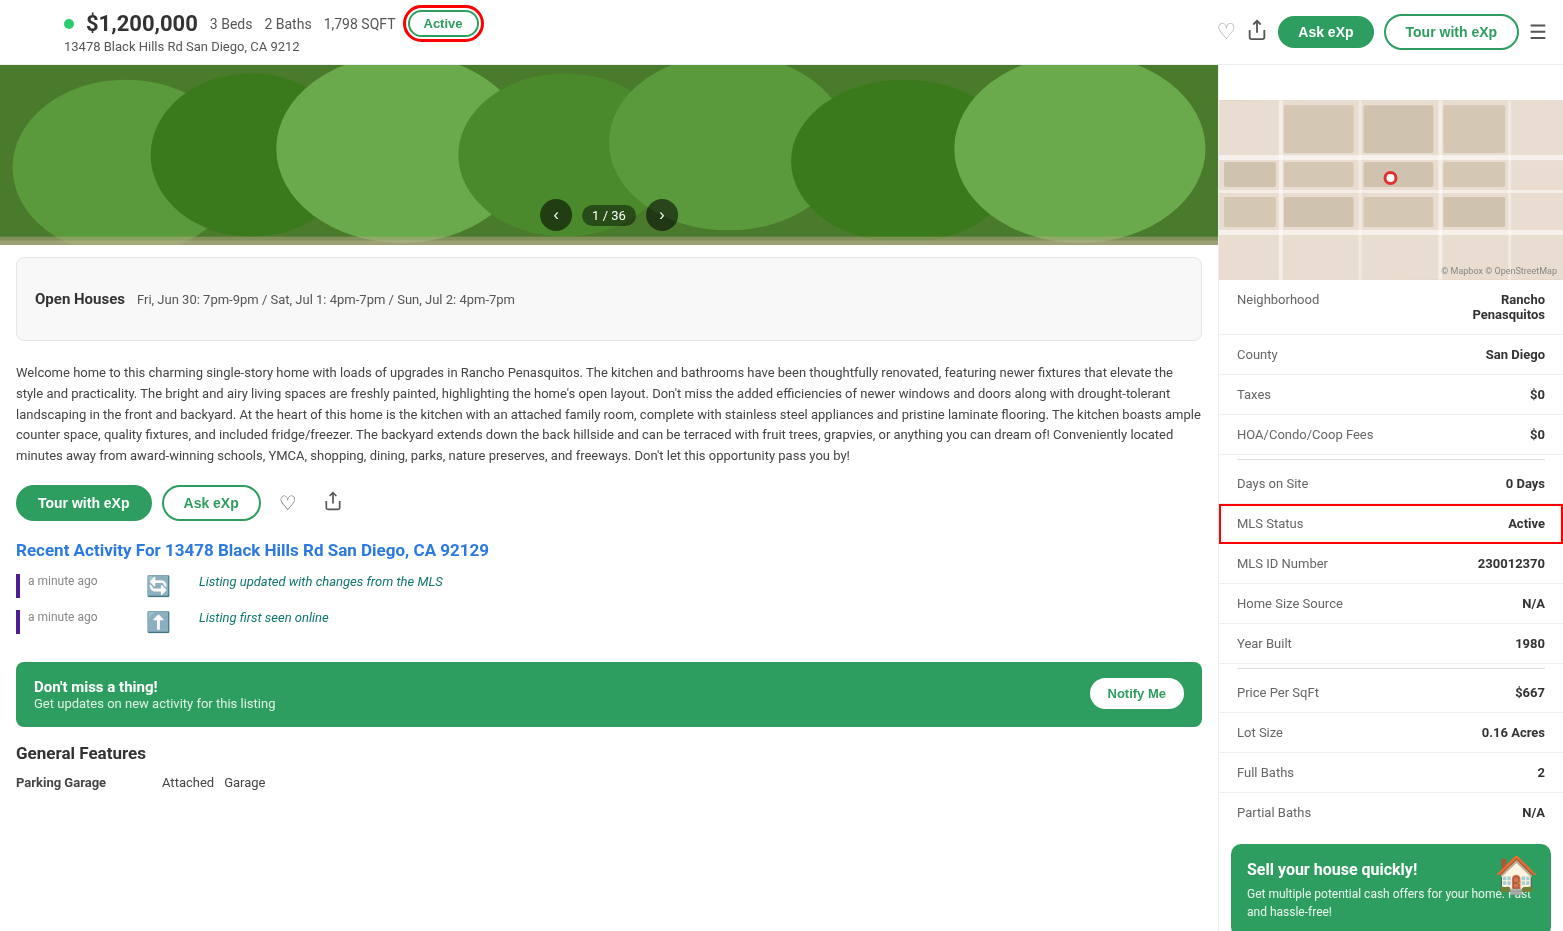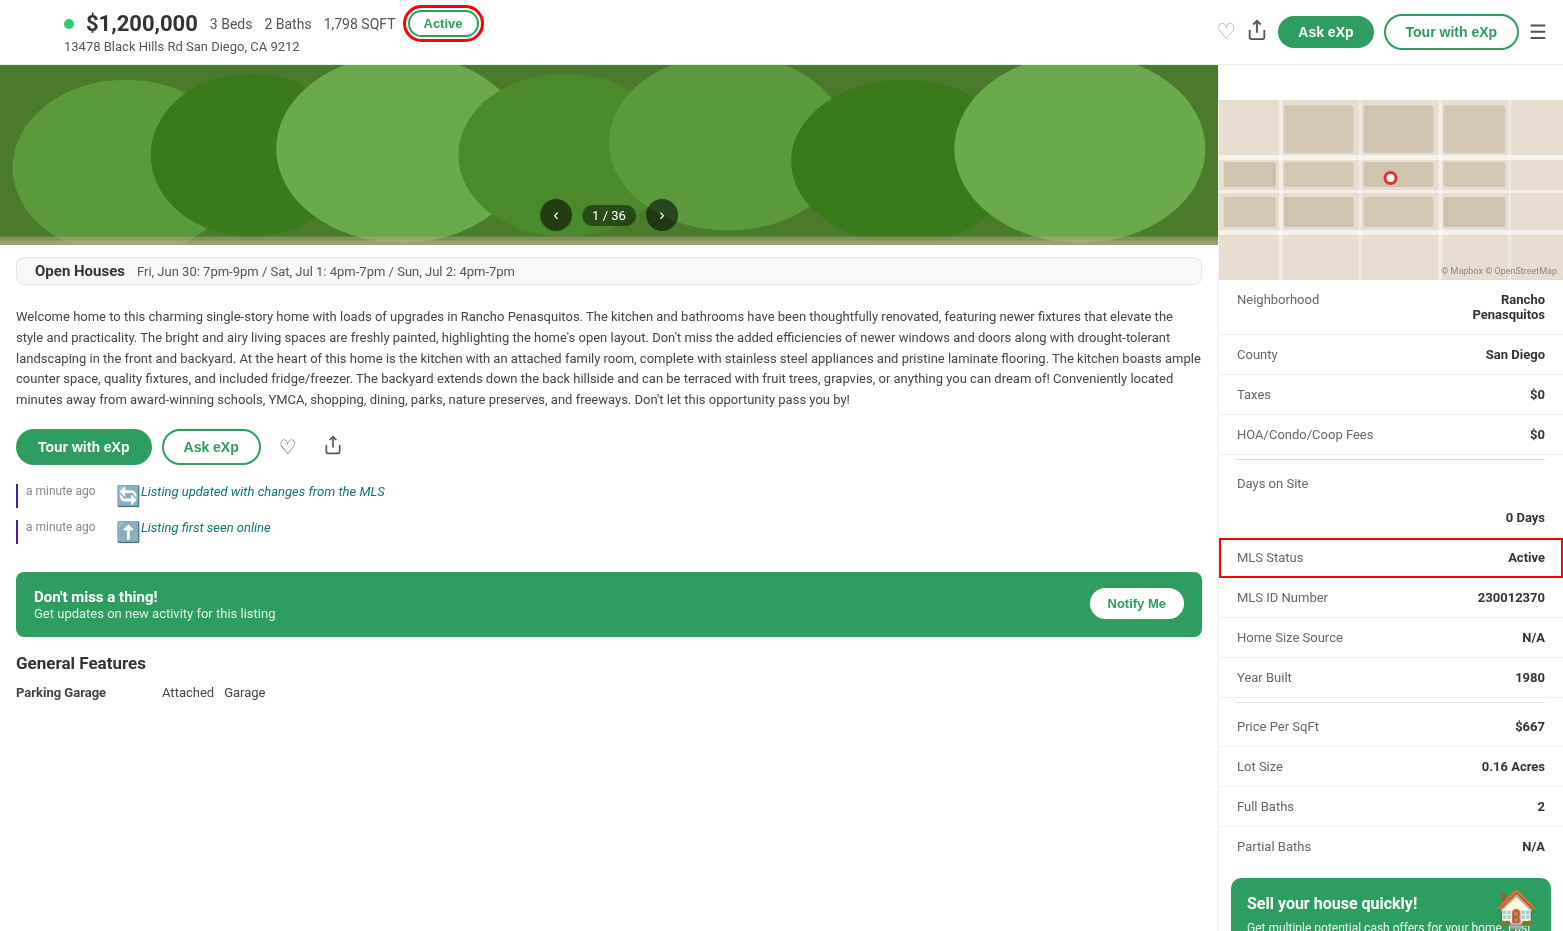--- a/index.html
+++ b/index.html
@@ -30,35 +30,35 @@
     .main-layout { display: flex; gap: 0; }
 
     .left-panel { flex: 1; min-width: 0; }
 
     .property-image { width: 100%; height: 180px; background: #5a8a3c; position: relative; overflow: hidden; }
     .image-placeholder { width: 100%; height: 100%; background: linear-gradient(135deg, #4a7a2c 0%, #6aaa4c 40%, #3a6a1c 70%, #5a8a3c 100%); }
     .image-nav { position: absolute; bottom: 14px; left: 50%; transform: translateX(-50%); display: flex; align-items: center; gap: 10px; }
     .nav-arrow { background: rgba(0,0,0,0.55); color: #fff; border: none; border-radius: 50%; width: 32px; height: 32px; font-size: 16px; cursor: pointer; display: flex; align-items: center; justify-content: center; }
     .image-count { color: #fff; background: rgba(0,0,0,0.45); padding: 3px 10px; border-radius: 12px; font-size: 13px; }
 
-    .open-houses-bar { background: #f8f8f8; border: 1px solid #e5e5e5; border-radius: 8px; margin: 12px 16px; padding: 4px 18px; display: flex; align-items: center; gap: 12px; }
+    .open-houses-bar { background: #f8f8f8; border: 1px solid #e5e5e5; border-radius: 8px; margin: 12px 16px; padding: 32px 18px; display: flex; align-items: center; gap: 12px; }
     .oh-label { font-weight: 700; font-size: 15px; }
     .oh-dates { color: #555; font-size: 13px; }
 
     .description { padding: 10px 16px 16px; color: #444; line-height: 1.6; font-size: 13px; }
 
     .action-buttons { display: flex; align-items: center; gap: 10px; padding: 0 16px 16px; }
     .tour-btn-green { background: #2d9e5f; color: #fff; border: none; border-radius: 24px; padding: 10px 22px; font-size: 14px; font-weight: 600; cursor: pointer; }
     .ask-exp-outline { background: #fff; color: #2d9e5f; border: 2px solid #2d9e5f; border-radius: 24px; padding: 8px 20px; font-size: 14px; font-weight: 600; cursor: pointer; }
     .icon-btn { background: none; border: none; cursor: pointer; font-size: 20px; color: #555; padding: 8px; }
 
     .recent-activity { padding: 0 16px 16px; }
     .activity-title { font-size: 17px; font-weight: 700; margin-bottom: 14px; }
     .activity-title span { color: #2a7ae2; }
-    .activity-item { display: flex; align-items: flex-start; gap: 0; margin-bottom: 12px; padding-left: 8px; border-left: 2px solid #4c1d95; }
+    .activity-item { display: flex; align-items: flex-start; gap: 28px; margin-bottom: 12px; padding-left: 8px; border-left: 4px solid #4c1d95; }
     .activity-time { color: #888; font-size: 12px; min-width: 90px; }
     .activity-icon { font-size: 20px; }
     .activity-text { color: #0f766e; font-size: 13px; font-style: italic; }
 
     .notify-bar { background: #2d9e5f; border-radius: 8px; margin: 0 16px 16px; padding: 16px 18px; display: flex; align-items: flex-start; justify-content: space-between; }
     .notify-text-main { color: #fff; font-weight: 700; font-size: 15px; }
     .notify-text-sub { color: rgba(255,255,255,0.85); font-size: 13px; }
     .notify-btn { background: #fff; color: #2d9e5f; border: none; border-radius: 24px; padding: 8px 18px; font-size: 13px; font-weight: 600; cursor: pointer; white-space: nowrap; }
 
     .general-features { padding: 0 16px 16px; }
@@ -163,20 +163,24 @@
       <button class="icon-btn">
         <svg width="20" height="20" viewBox="0 0 24 24" fill="none" stroke="currentColor" stroke-width="2">
           <path d="M4 12v8a2 2 0 002 2h12a2 2 0 002-2v-8"></path>
           <polyline points="16 6 12 2 8 6"></polyline>
           <line x1="12" y1="2" x2="12" y2="15"></line>
         </svg>
       </button>
     </div>
 
     <div class="recent-activity">
+      <div class="activity-title">
+        <span>Recent Activity For 13478 Black Hills Rd</span>
+        <span style="color:#2a7ae2;"> San Diego, CA 92129</span>
+      </div>
       <div class="activity-item">
         <span class="activity-time">a minute ago</span>
         <span class="activity-icon" style="color:#2d9e5f;">🔄</span>
         <span class="activity-text">Listing updated with changes from the MLS</span>
       </div>
       <div class="activity-item">
         <span class="activity-time">a minute ago</span>
         <span class="activity-icon" style="color:#2d9e5f;">⬆️</span>
         <span class="activity-text">Listing first seen online</span>
       </div>
@@ -251,21 +255,21 @@
           <span class="detail-label">Taxes</span>
           <span class="detail-value" style="white-space: pre-line;">$0</span>
         </div>
         <div class="detail-row">
           <span class="detail-label">HOA/Condo/Coop Fees</span>
           <span class="detail-value" style="white-space: pre-line;">$0</span>
         </div>
         <div class="separator-row"></div>
         <div class="detail-row">
           <span class="detail-label">Days on Site</span>
-          <span class="detail-value" style="white-space: pre-line; margin-top: 34px;">0 Days</span>
+          <span class="detail-value" style="white-space: pre-line;">0 Days</span>
         </div>
         <div class="detail-row mls-status-row">
           <span class="detail-label">MLS Status</span>
           <span class="detail-value" style="white-space: pre-line;">Active</span>
         </div>
         <div class="detail-row">
           <span class="detail-label">MLS ID Number</span>
           <span class="detail-value" style="white-space: pre-line;">230012370</span>
         </div>
         <div class="detail-row">

